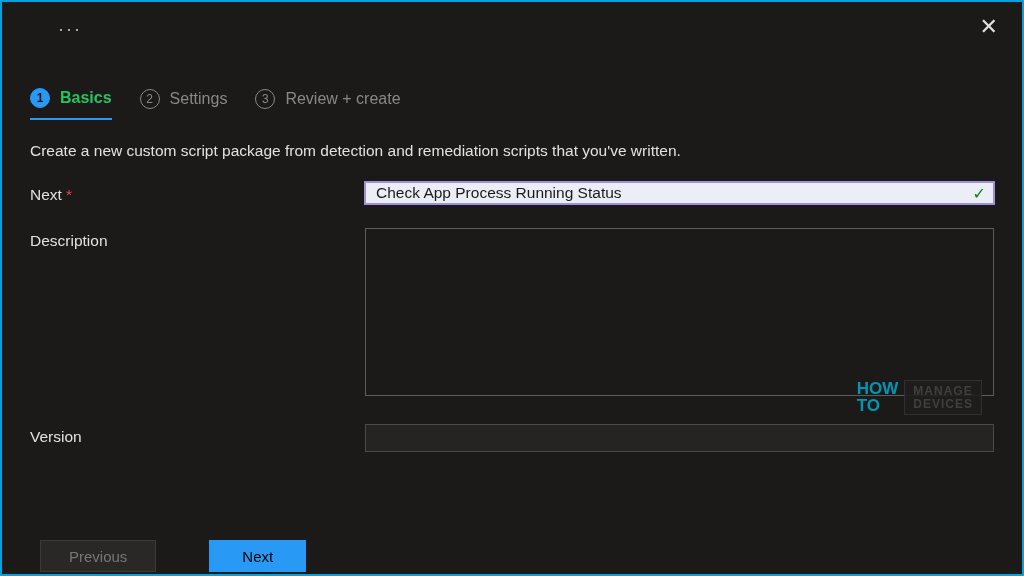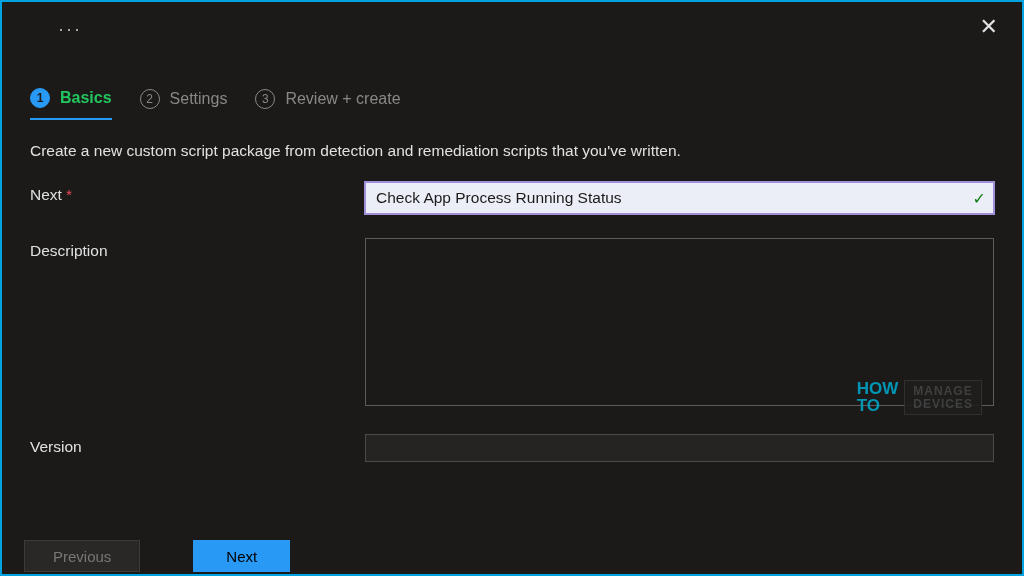--- a/index.html
+++ b/index.html
@@ -84,21 +84,21 @@
   .label {
     width: 335px;
     font-size: 15.5px;
     color: #e1e1e1;
     padding-top: 4px;
   }
   .req { color: #e74856; margin-left: 4px; }
   .field { flex: 1; position: relative; }
   .name-input {
     width: 100%;
-    height: 32px;
+    height: 22px;
     background: #eceef7;
     border: 1px solid #5c5c5c;
     color: #1b1a19;
     font-size: 15.5px;
     padding: 4px 28px 4px 10px;
     outline: 2px solid #a18fd9;
     outline-offset: -1px;
   }
   .valid-icon {
     position: absolute;
@@ -152,21 +152,21 @@
     margin-left: 6px;
     color: #444;
     font-weight: 700;
     font-size: 12px;
     letter-spacing: 1px;
     line-height: 1.05;
   }
   .footer {
     position: absolute;
     bottom: 0;
-    left: 0;
+    left: 16px;
     padding: 0 22px;
     display: flex;
     gap: 22px;
     height: 34px;
     align-items: flex-start;
   }
   .btn {
     height: 32px;
     padding: 0 28px;
     font-size: 15px;

